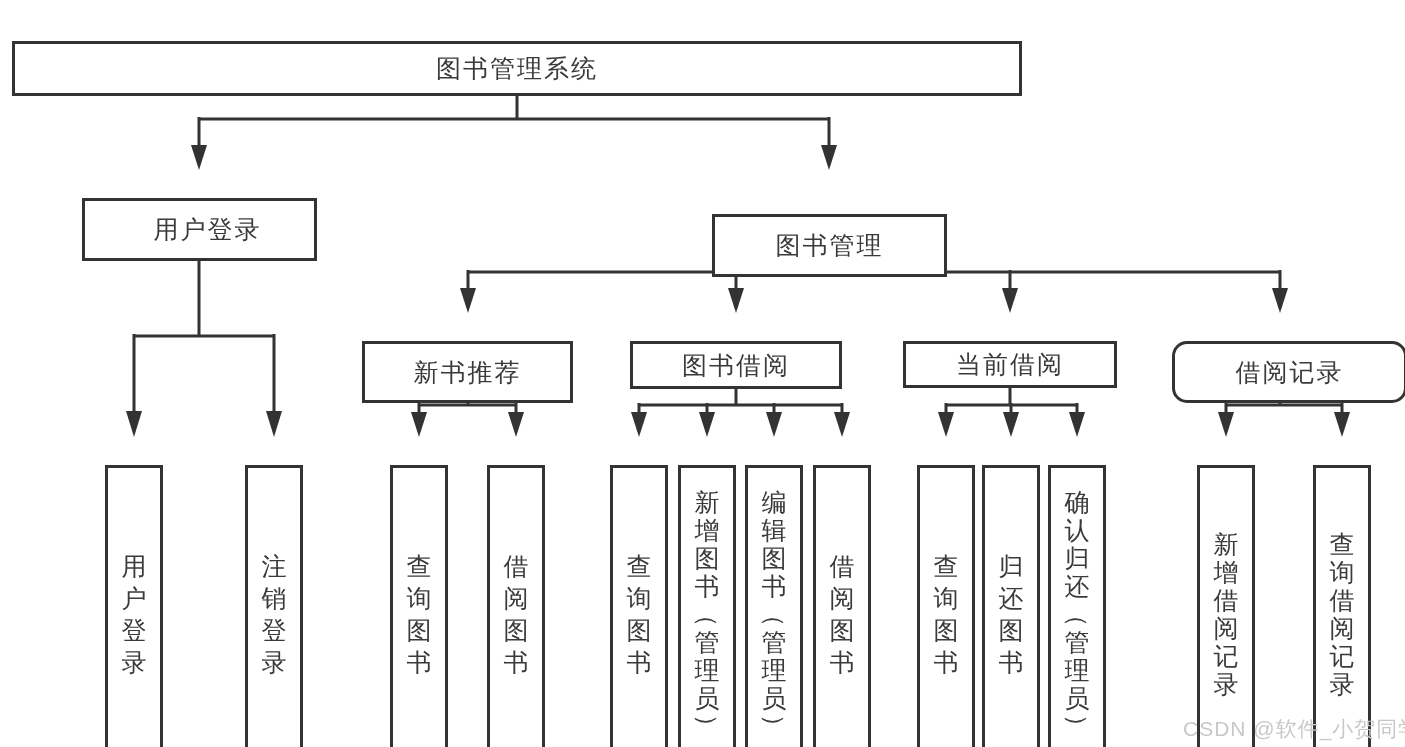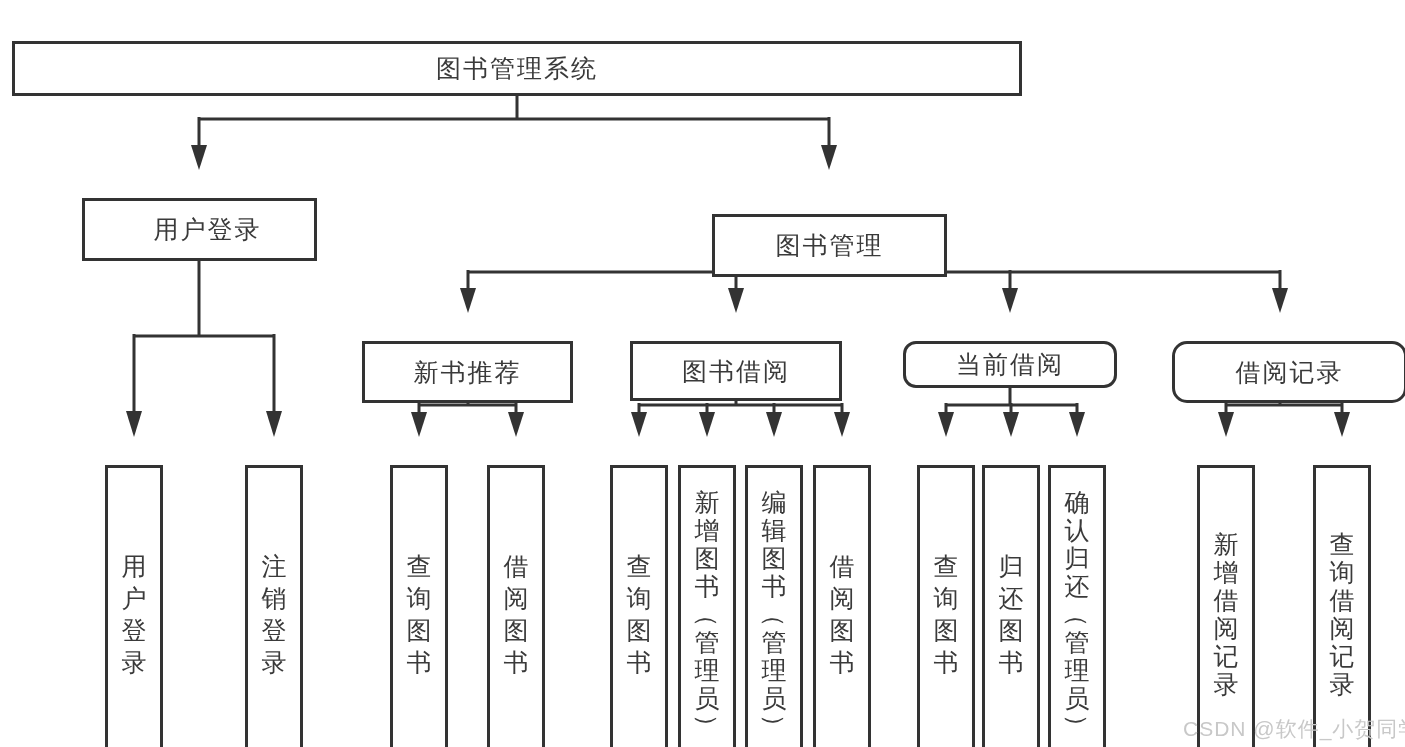--- a/index.html
+++ b/index.html
@@ -96,24 +96,24 @@
   <div class="node" style="left:82px;top:170px;width:235px;height:63px;padding-left:16px;">
     <span class="hlabel">用户登录</span>
   </div>
   <div class="node" style="left:712px;top:186px;width:235px;height:63px;">
     <span class="hlabel">图书管理</span>
   </div>
 
   <div class="node" style="left:362px;top:313px;width:211px;height:62px;">
     <span class="hlabel">新书推荐</span>
   </div>
-  <div class="node" style="left:630px;top:313px;width:212px;height:60px;">
+  <div class="node" style="left:630px;top:313px;width:212px;height:48px;">
     <span class="hlabel">图书借阅</span>
   </div>
-  <div class="node" style="left:903px;top:313px;width:214px;height:47px;border-radius:13px;">
+  <div class="node" style="left:903px;top:313px;width:214px;height:47px;">
     <span class="hlabel">当前借阅</span>
   </div>
   <div class="node" style="left:1172px;top:313px;width:235px;height:62px;border-radius:15px;">
     <span class="hlabel">借阅记录</span>
   </div>
 
   <div class="node vbox" style="left:105px;">
     <span class="vtext loose">
         <span class="vchar">用</span>
         <span class="vchar">户</span>

